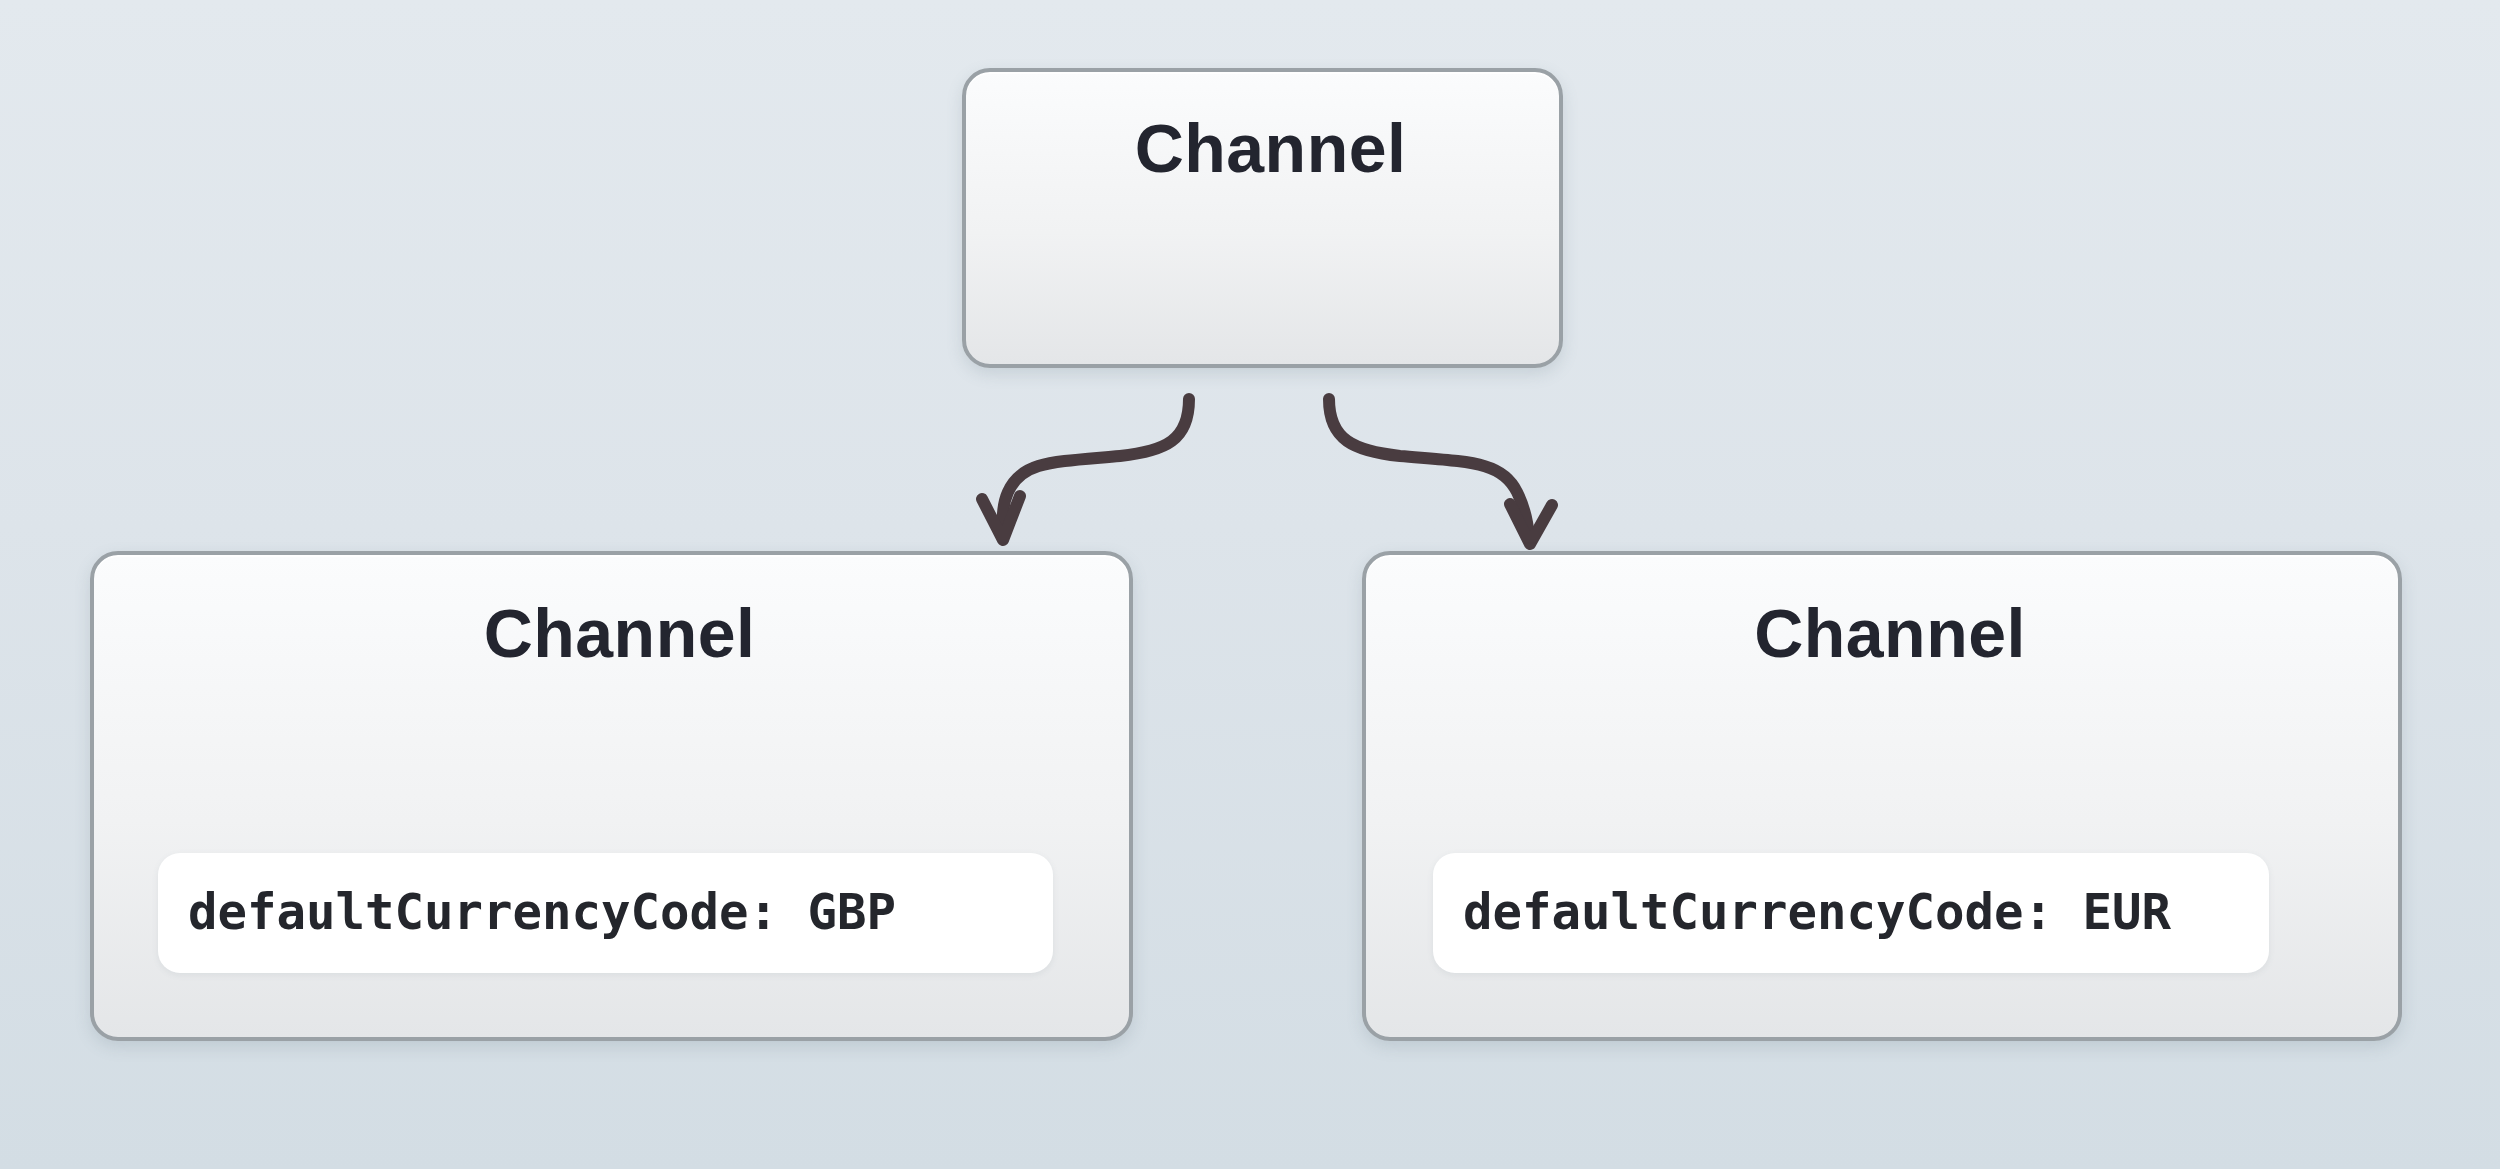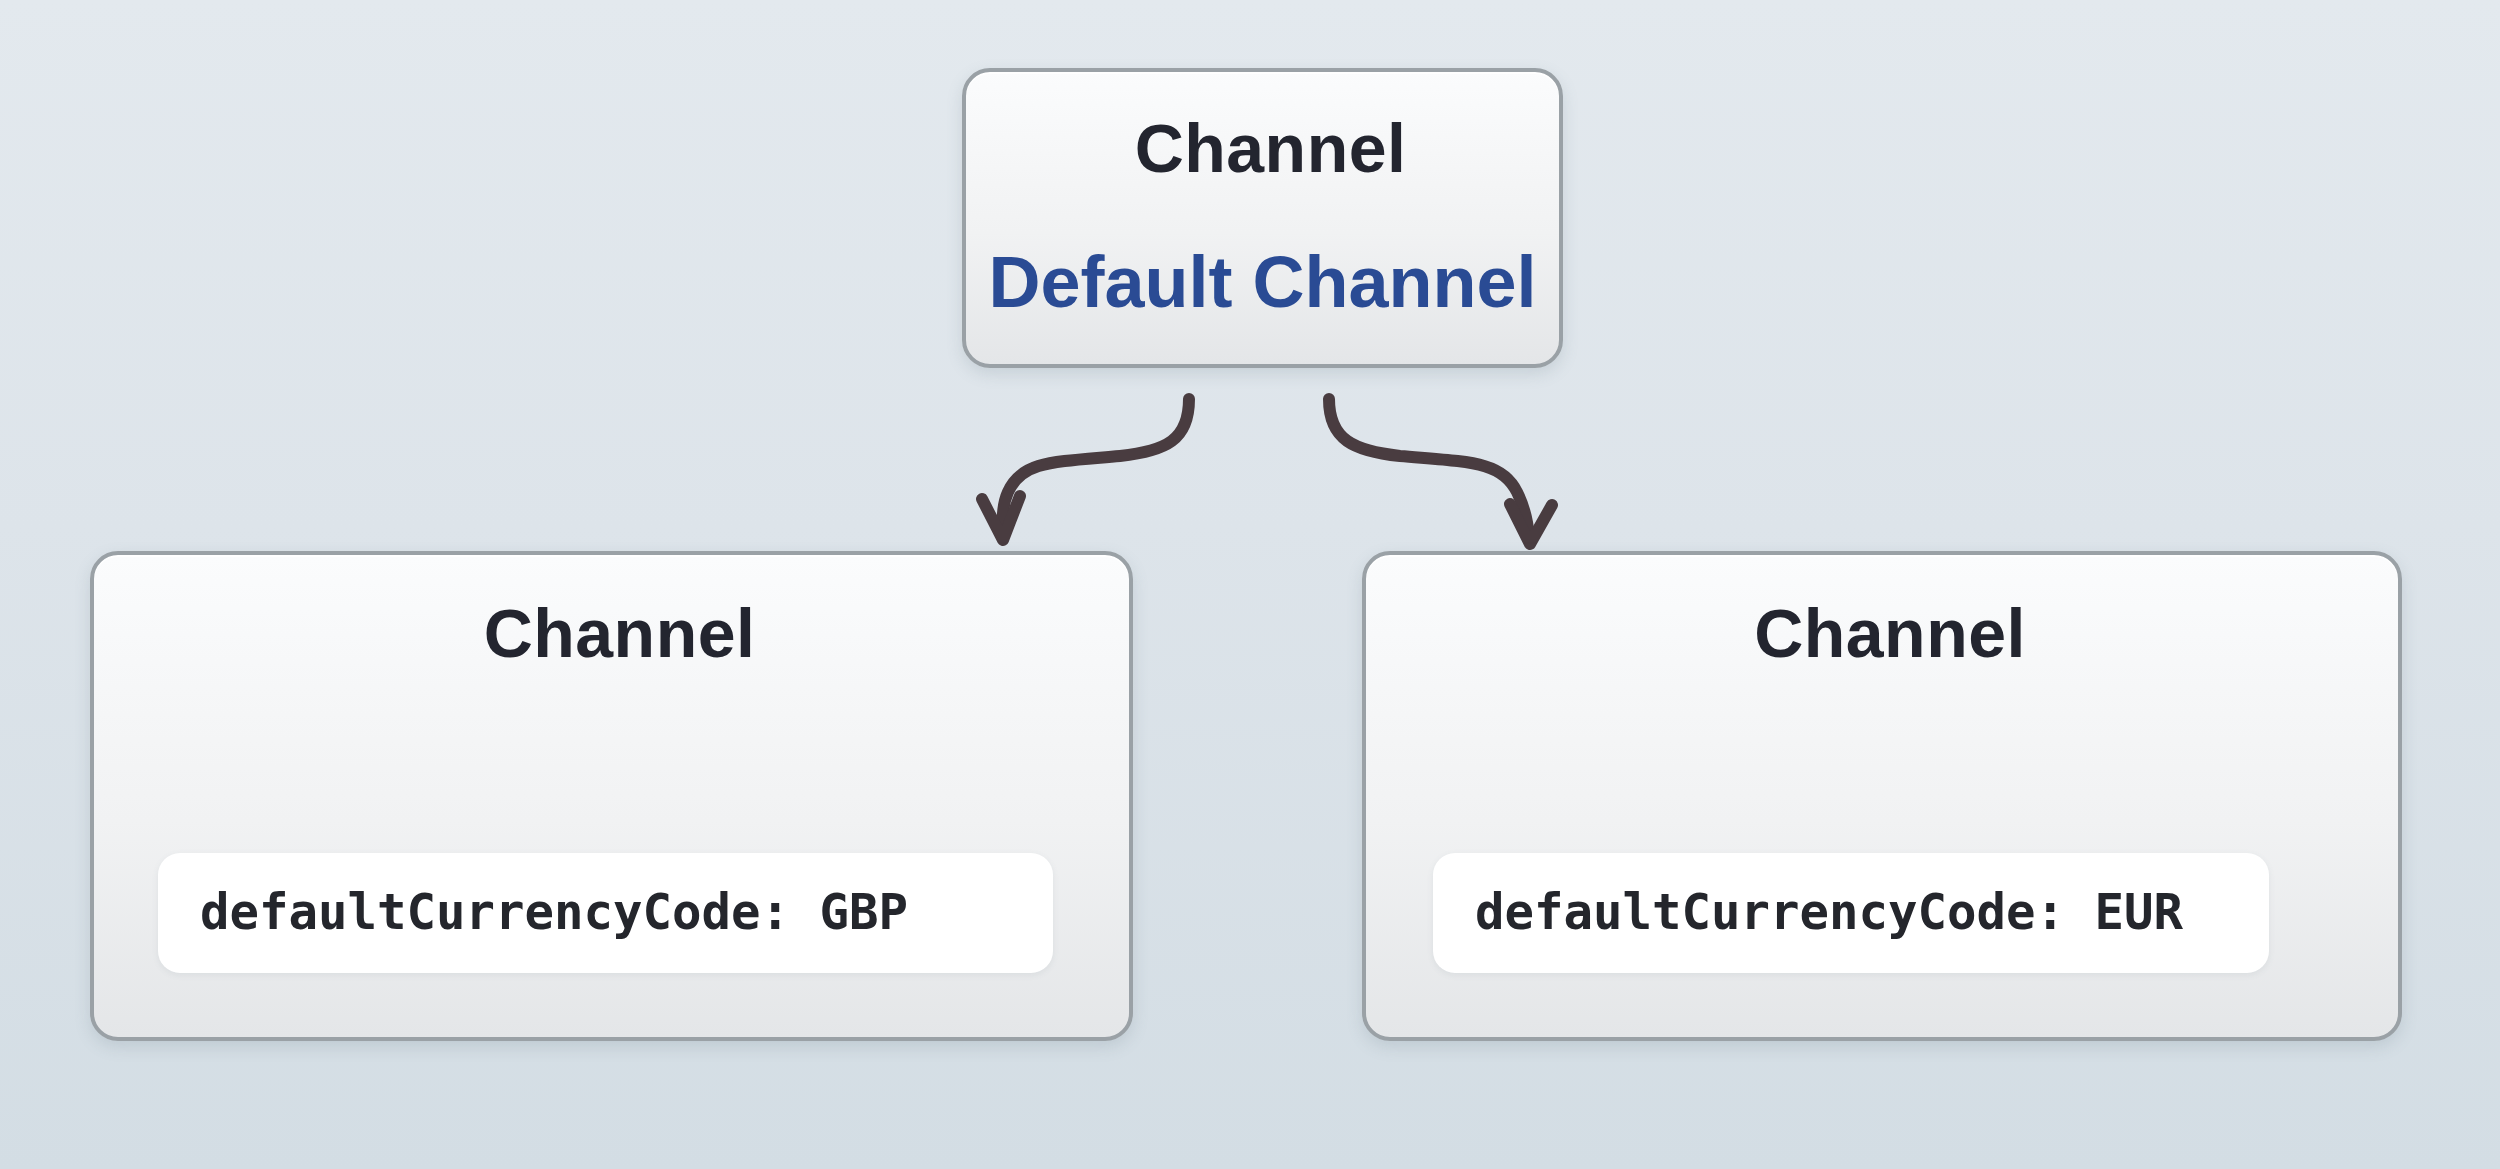--- a/index.html
+++ b/index.html
@@ -74,21 +74,21 @@
     background: var(--pill_bg);
     border-radius: 22px;
     box-shadow: 0 2px 6px rgba(100,115,130,0.10);
   }
   .node-box.child-left .code-pill { left: 64px; width: 895px; }
   .node-box.child-right .code-pill { left: 67px; width: 836px; }
   .code-text {
     display: block;
     height: 120px;
     line-height: 120px;
-    padding-left: 42px;
+    padding-left: 30px;
     font-family: "DejaVu Sans Mono", monospace;
     font-weight: 700;
     font-size: 49px;
     color: var(--code_text);
     white-space: pre;
   }
   svg.edges {
     position: absolute;
     left: 0; top: 0;
     width: 2500px;
@@ -114,21 +114,20 @@
       <polyline points="982,499 1003,540 1020,496"></polyline>
     </g>
     <g>
       <path d="M 1329 399 C 1329 440, 1354 451, 1400 456 C 1470 462, 1502 461, 1517 492 C 1525 508, 1528 524, 1529 538"></path>
       <polyline points="1510,504 1530,544 1552,505"></polyline>
     </g>
   </svg>
 
   <div class="node-box parent">
     <div class="node-title">Channel</div>
-    <div class="node-subtitle">Default Channel</div>
   </div>
 
   <div class="node-box child-left">
     <div class="node-title">Channel</div>
     <div class="code-pill">
       <span class="code-text">defaultCurrencyCode: GBP</span>
     </div>
   </div>
 
   <div class="node-box child-right">

